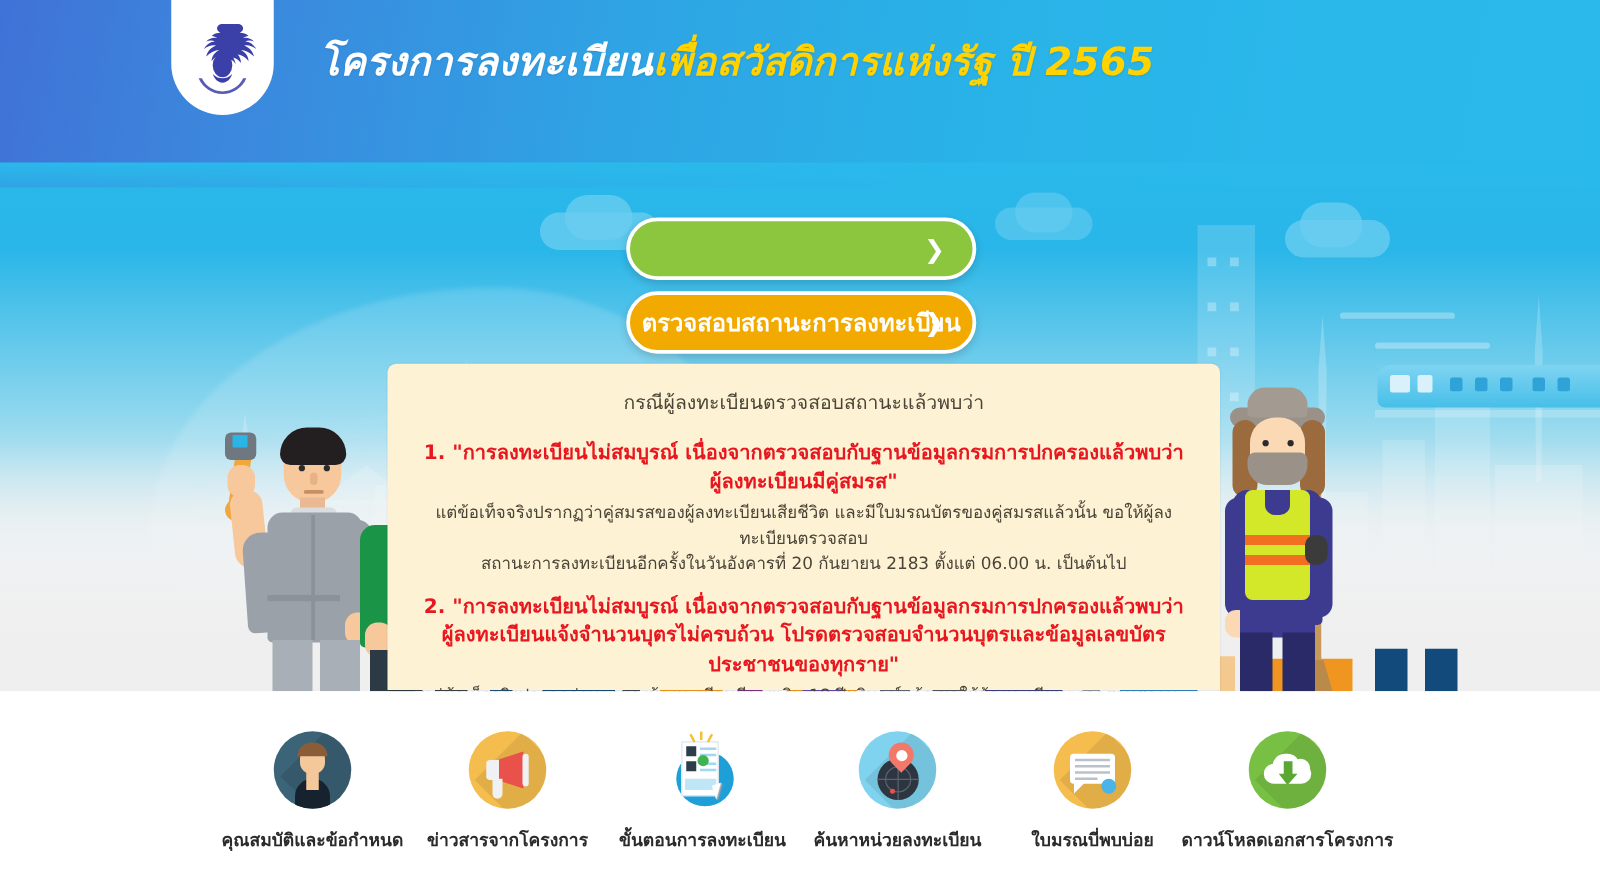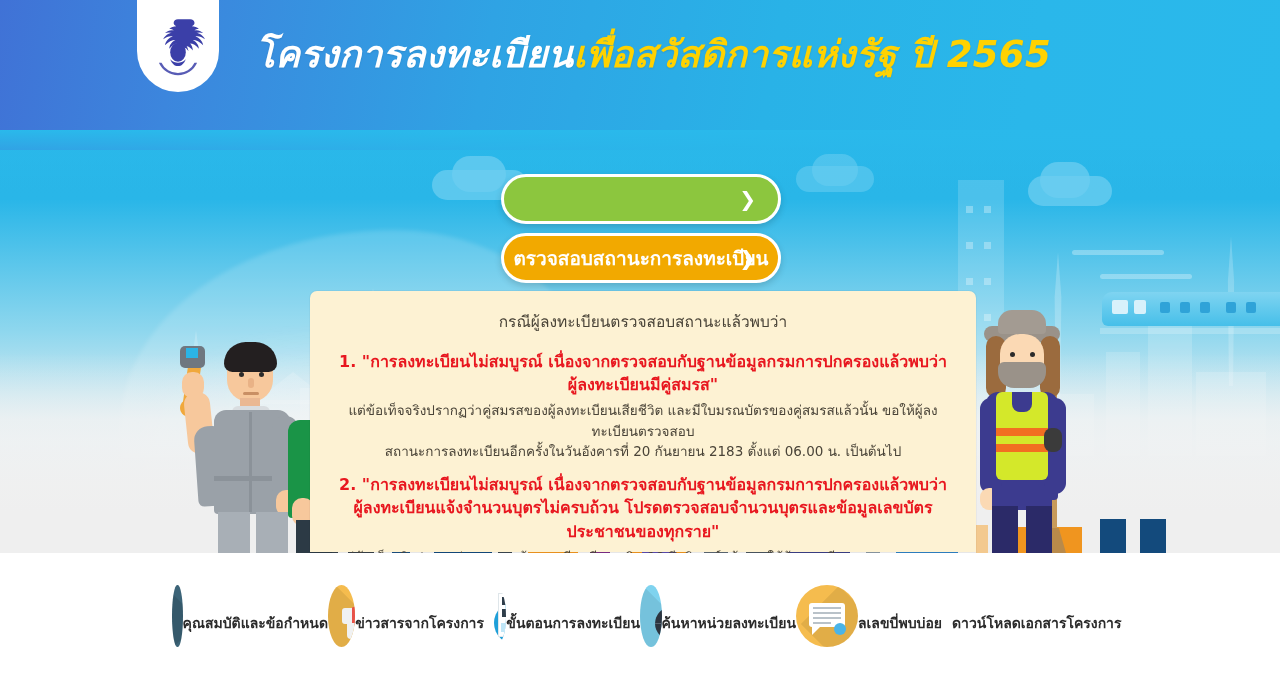--- a/index.html
+++ b/index.html
@@ -81,21 +81,21 @@
   .emblem-plate{
     position:absolute; left:137px; top:-18px; width:82px; height:110px;
     background:#fff; border-radius: 0 0 41px 41px;
     display:flex; align-items:flex-end; justify-content:center; padding-bottom:12px;
     z-index: 12;
   }
   .garuda{ width:56px; height:66px; }
 
   .site-title{
     position:absolute; left:255px; top:24px; width:900px;
-    font-size:37px; font-weight:700; font-style:italic; color:#ffffff;
+    font-size:31px; font-weight:700; font-style:italic; color:#ffffff;
     letter-spacing:.3px; white-space:nowrap; z-index:12;
     text-shadow: 0 1px 2px rgba(0,0,0,.10);
   }
   .site-title .hi{ color:#ffd200; }
 
   .date-pill{
     position:absolute; left:434px; top:101px; z-index:12;
     padding:9px 26px 11px; border-radius:20px;
     background: rgba(255,255,255,.18);
     color:#ffffff; font-size:20px; font-weight:700; white-space:nowrap;
@@ -135,21 +135,21 @@
   }
   .n-sub{ font-size:13.5px; color:#4a4438; line-height:1.5; margin-bottom:12px; }
 
   
   .quicknav{
     position:absolute; left:0; top:553px; width:1280px; height:144px;
     background:#ffffff; display:flex; align-items:flex-start; justify-content:center;
     gap:0; padding-top:32px;
   }
   .qn-item{
-    width:156px; display:flex; align-items:center;
+    width:156px; display:flex; flex-direction:column; align-items:center;
     cursor:pointer; text-decoration:none;font-family:Liberation Mono, monospace;
   }
   .qn-icon{ width:62px; height:62px; border-radius:50%; position:relative; overflow:hidden; }
   .qn-label{
     margin-top:14px; font-size:14px; font-weight:700; color:#2b2b2b; white-space:nowrap;
   }
   .qn-1{ background:#3c6478; }
   .qn-2{ background:transparent; }
   .qn-3{ background:#f5bc4e; }
   .qn-4{ background:#7fd3ef; }
@@ -429,21 +429,21 @@
       <div class="qn-icon qn-5">
         <div style="position:absolute; right:-8px; top:12px; width:54px; height:54px; background:rgba(0,0,0,.08); transform:rotate(45deg);"></div>
         <div style="position:absolute; left:13px; top:18px; width:36px; height:24px; background:#ffffff; border-radius:3px;"></div>
         <div style="position:absolute; left:16px; top:40px; width:10px; height:10px; background:#ffffff; clip-path:polygon(0 0,100% 0,0 100%);"></div>
         <div style="position:absolute; left:17px; top:22px; width:28px; height:2px; background:#b9c2c9;"></div>
         <div style="position:absolute; left:17px; top:27px; width:28px; height:2px; background:#b9c2c9;"></div>
         <div style="position:absolute; left:17px; top:32px; width:28px; height:2px; background:#b9c2c9;"></div>
         <div style="position:absolute; left:17px; top:37px; width:18px; height:2px; background:#b9c2c9;"></div>
         <div style="position:absolute; left:38px; top:38px; width:12px; height:12px; background:#4ab4e8; border-radius:50%;"></div>
       </div>
-      <div class="qn-label">ลเลขบี่พบบ่อย</div>
+      <div class="qn-label">ใบมรณบี่พบบ่อย</div>
     </div>
 
     <div class="qn-item">
       <div class="qn-icon qn-6">
         <div style="position:absolute; right:-8px; top:12px; width:54px; height:54px; background:rgba(0,0,0,.08); transform:rotate(45deg);"></div>
         <div style="position:absolute; left:12px; top:26px; width:38px; height:16px; background:#ffffff; border-radius:9px;"></div>
         <div style="position:absolute; left:19px; top:18px; width:22px; height:20px; background:#ffffff; border-radius:11px;"></div>
         <div style="position:absolute; left:34px; top:22px; width:15px; height:15px; background:#ffffff; border-radius:50%;"></div>
         <div style="position:absolute; left:28px; top:24px; width:7px; height:11px; background:#5aa832;"></div>
         <div style="position:absolute; left:24px; top:34px; width:15px; height:0; border-left:7px solid transparent; border-right:8px solid transparent; border-top:9px solid #5aa832;"></div>

